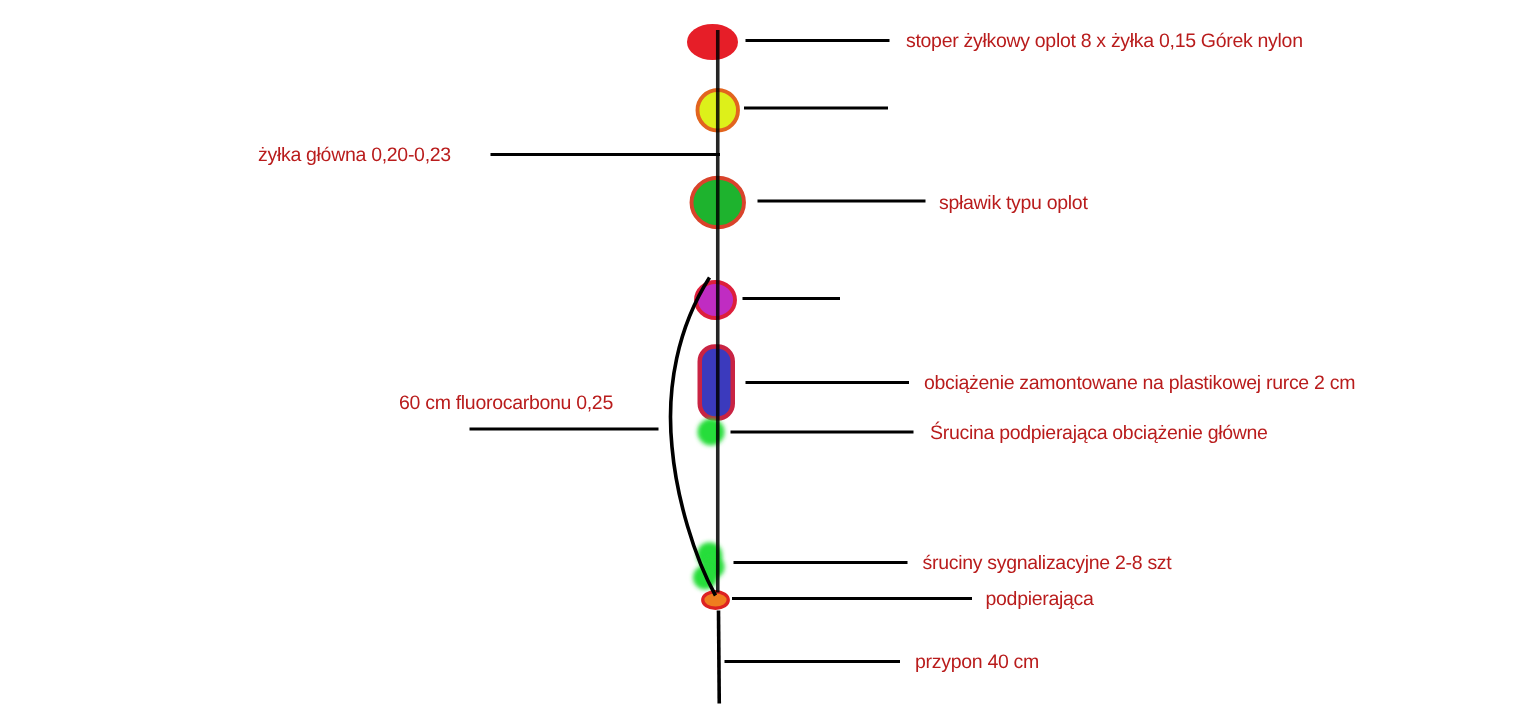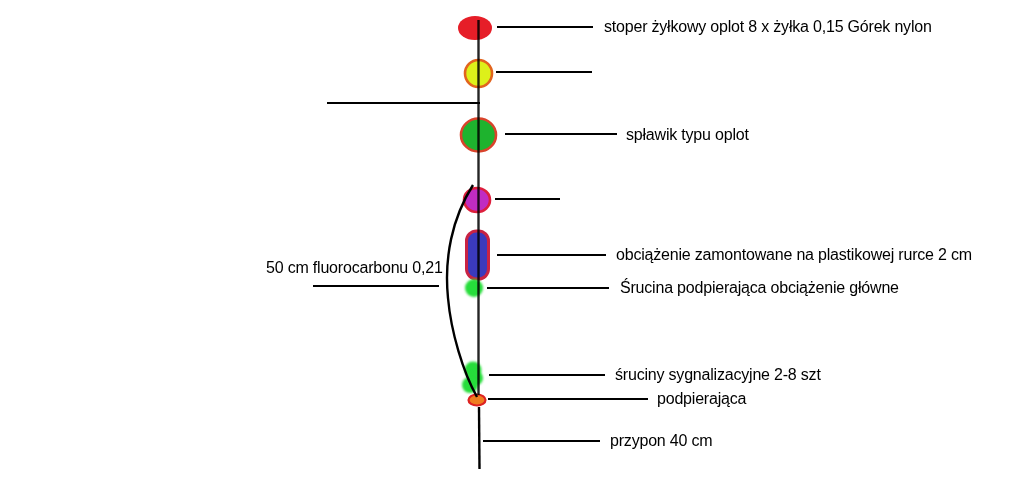--- a/index.html
+++ b/index.html
@@ -16,23 +16,23 @@
     font-family: "Liberation Sans", "DejaVu Sans", sans-serif;
   }
   .diagram-svg {
     position: absolute;
     left: 0;
     top: 0;
   }
   .label {
     position: absolute;
     transform: translateY(-50%);
-    font-size: 16px;
+    font-size: 13px;
     letter-spacing: -0.2px;
-    color: #000000;
+    color: #b91c1c;
     white-space: nowrap;
     line-height: 1;
   }
 </style>
 </head>
 <body>
 
 <div class="canvas">
 
   <svg class="diagram-svg" width="1024" height="477" viewBox="0 0 1024 477">
@@ -68,21 +68,22 @@
     <line x1="495" y1="199" x2="560" y2="199" stroke="#000000" stroke-width="2"></line>
     <line x1="497" y1="255" x2="606" y2="255" stroke="#000000" stroke-width="2"></line>
     <line x1="487" y1="288" x2="609" y2="288" stroke="#000000" stroke-width="2"></line>
     <line x1="313" y1="286" x2="439" y2="286" stroke="#000000" stroke-width="2"></line>
     <line x1="489" y1="375" x2="605" y2="375" stroke="#000000" stroke-width="2"></line>
     <line x1="488" y1="399" x2="648" y2="399" stroke="#000000" stroke-width="2"></line>
     <line x1="483" y1="441" x2="600" y2="441" stroke="#000000" stroke-width="2"></line>
   </svg>
 
   <div class="label" style="left:604px; top:27px">stoper żyłkowy oplot 8 x żyłka 0,15 Górek nylon</div>
+  <div class="label" style="left:172px; top:103px">żyłka główna 0,20-0,23</div>
   <div class="label" style="left:626px; top:135px">spławik typu oplot</div>
   <div class="label" style="left:616px; top:255px">obciążenie zamontowane na plastikowej rurce 2 cm</div>
   <div class="label" style="left:620px; top:288px">Śrucina podpierająca obciążenie główne</div>
-  <div class="label" style="left:266px; top:268px">50 cm fluorocarbonu 0,21</div>
+  <div class="label" style="left:266px; top:268px">60 cm fluorocarbonu 0,25</div>
   <div class="label" style="left:615px; top:375px">śruciny sygnalizacyjne 2-8 szt</div>
   <div class="label" style="left:657px; top:399px">podpierająca</div>
   <div class="label" style="left:610px; top:441px">przypon 40 cm</div>
 
 </div>
 
 </body></html>

